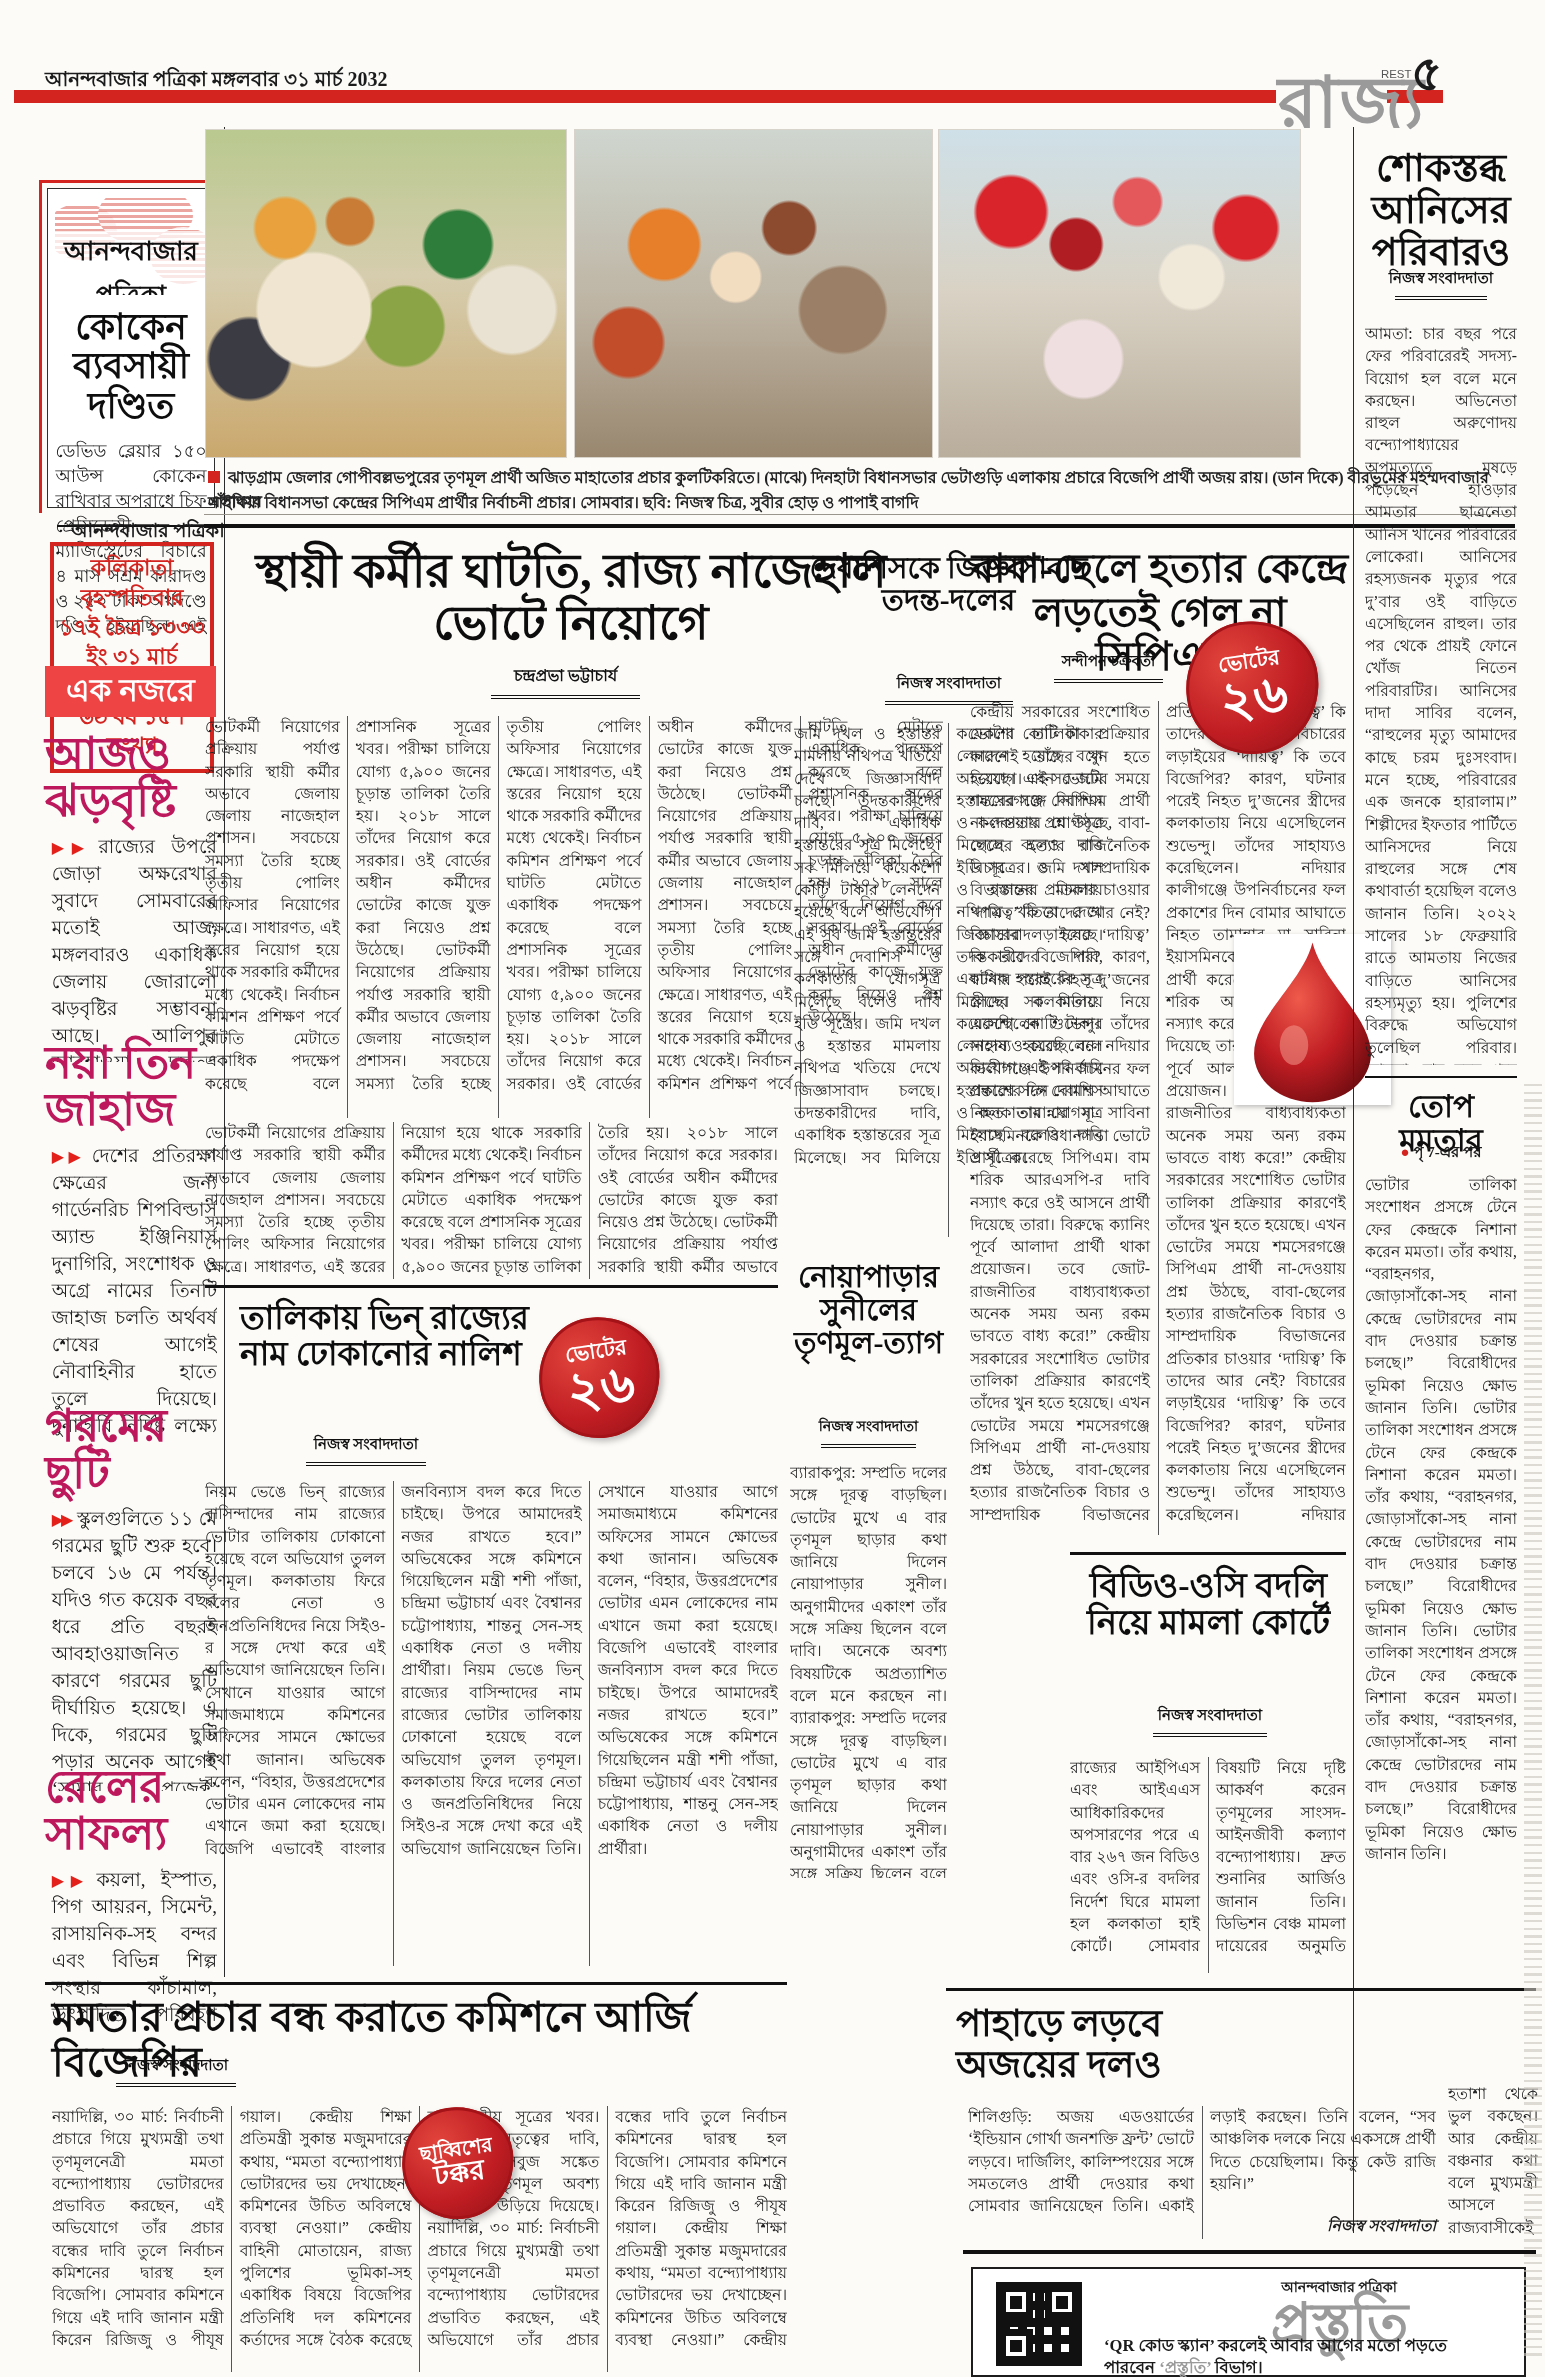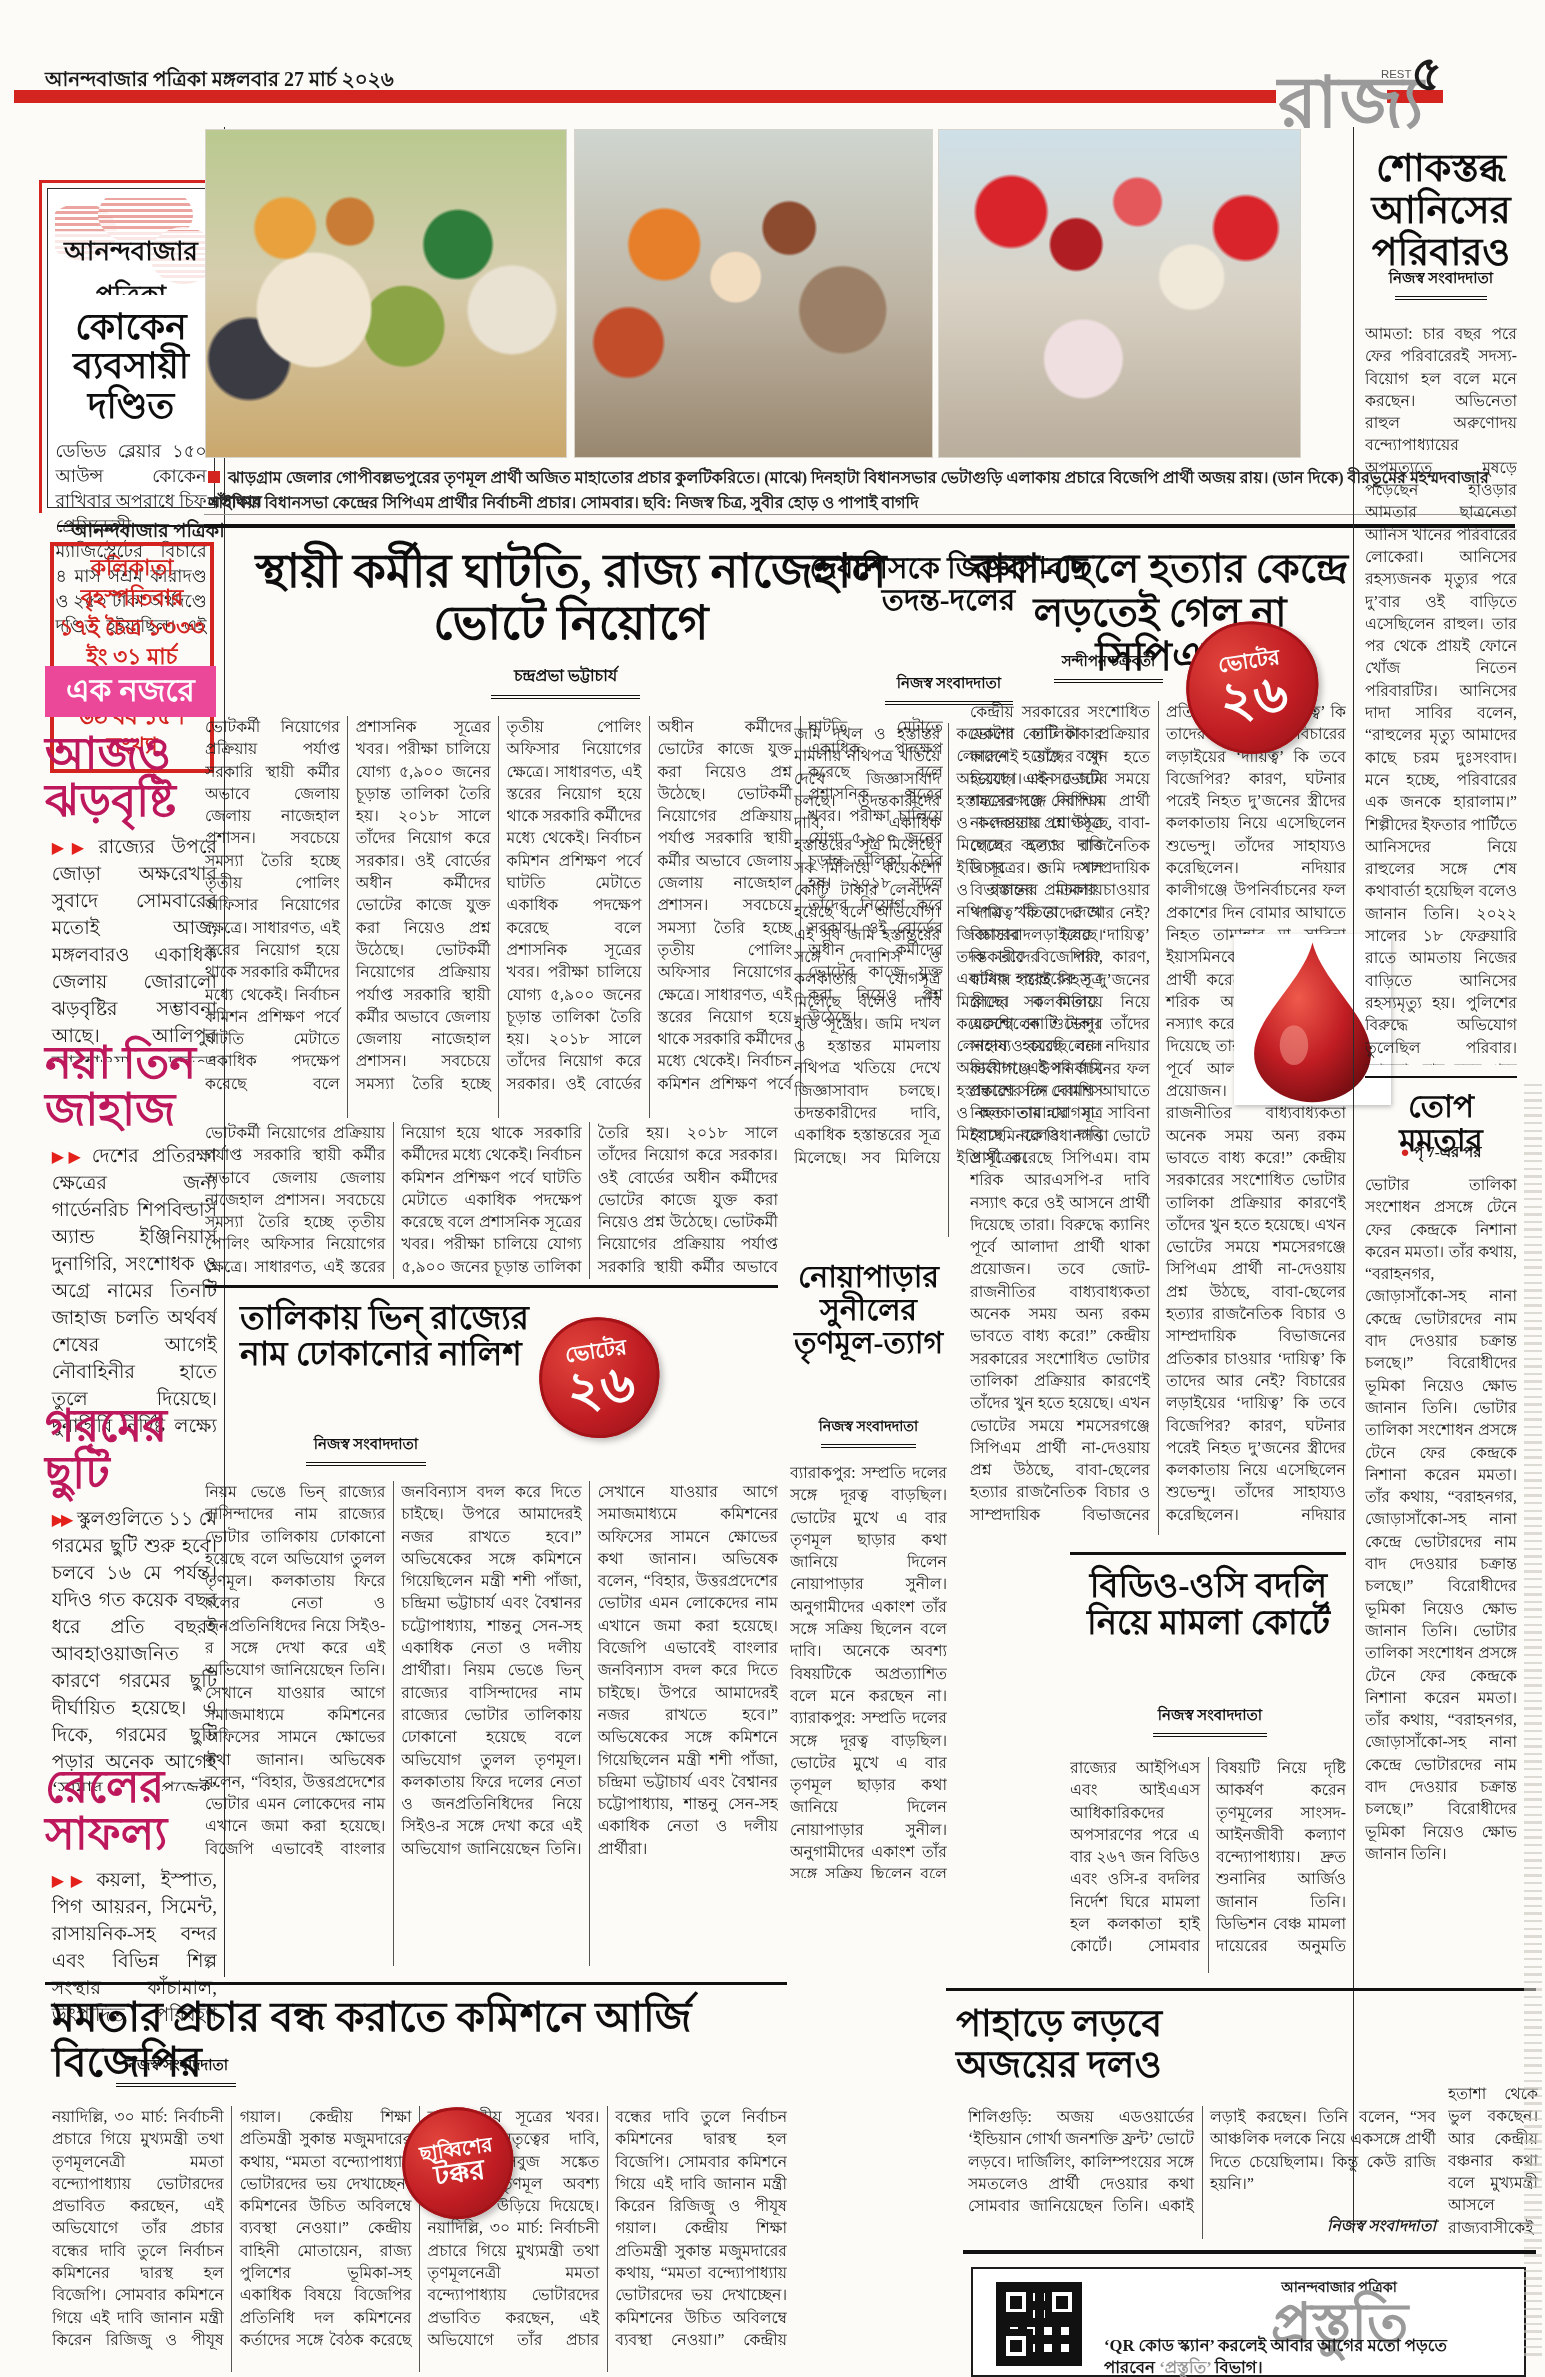--- a/index.html
+++ b/index.html
@@ -20,21 +20,21 @@
   
   .rail-frame { border-left:3.3px solid #d42420; border-top:3.3px solid #d42420; }
   .archive-inner { border:1.9px solid #2e2e2e; background:#fff; padding:9.5px 7.6px; }
   .collage { position:relative; height:97px; overflow:hidden; }
   .collage .blob { position:absolute; border-radius:50%;
     background:repeating-linear-gradient(0deg,#e8958f 0 2.9px,#fff 2.9px 5.7px); opacity:.85; }
   .collage .logo { position:absolute; left:0; right:0; top:33px; text-align:center;
     font-size:26px; font-weight:bold; color:#111; background:rgba(255,255,255,.75); }
   .issue-box { border:4.3px solid #d42420; text-align:center; padding:7.6px 3.8px; margin-top:8.6px; }
   .issue-box .l { font-size:22px; font-weight:bold; color:#d42420; line-height:1.35; }
-  .banner { background:#ec4899; color:#fff; font-weight:bold; font-size:31px;
+  .banner { background:#ef4444; color:#fff; font-weight:bold; font-size:31px;
     display:flex; align-items:center; justify-content:center; }
   .brief-title { font-size:45px; font-weight:bold; line-height:1.05; color:#be185d; }
   .brief-body { font-size:19px; line-height:1.42; text-align:justify; padding-left:6.7px; }
   .brief-body .mark { color:#e3211a; font-size:16px; letter-spacing:-3.8px; padding-right:6.7px; }
   
   .photo { border:1.4px solid #d8d4cc; }
   .cap { font-size:16px; font-weight:bold; color:#222; line-height:1.5; }
   .capsq { display:inline-block; width:12.4px; height:12.4px; background:#d42420; margin-right:7.6px; }
   
   .stamp { border-radius:47% 53% 50% 50% / 52% 46% 54% 48%;
@@ -58,21 +58,21 @@
       repeating-linear-gradient(0deg,#111 0 8.6px,transparent 8.6px 17px),
       repeating-linear-gradient(90deg,#111 0 8.6px,#fff 8.6px 17px); position:relative; }
   .qr .f { position:absolute; width:34px; height:34px; border:7.6px solid #111; background:#fff; }
   .qr .f::after { content:""; position:absolute; inset:3.8px; background:#111; }
   .edge-strip { background:repeating-linear-gradient(180deg,#c9c5bd 0 2.4px,transparent 2.4px 7.6px); opacity:.6; }
   .blood { filter:drop-shadow(1.9px 2.9px 2.9px rgba(0,0,0,.25)); }
 </style>
 </head>
 <body>
 
-<div class="abs" style="left:45px; top:64px; font-size:20px; font-weight:bold;">আনন্দবাজার পত্রিকা মঙ্গলবার 27 মার্চ ২০২৬</div>
+<div class="abs" style="left:45px; top:64px; font-size:20px; font-weight:bold;">আনন্দবাজার পত্রিকা মঙ্গলবার ৩১ মার্চ 2032</div>
 <div class="abs" style="left:14.3px; top:90px; width:1262px; height:13px; background:#d42420;"></div>
 <div class="abs" style="left:1387px; top:90px; width:56px; height:13px; background:#d42420;"></div>
 <div class="abs section-word" style="left:1278px; top:48px;">রাজ্য</div>
 <div class="abs" style="left:1381px; top:68px; font-size:11.4px; color:#555; font-family:'Liberation Sans',sans-serif;">REST</div>
 <div class="abs" style="left:1411px; top:37px; font-size:48px; font-weight:bold;">৫</div>
 
 <div class="abs rail-frame" style="left:39px; top:180px; width:181px; height:333px; padding:4.8px;">
   <div class="archive-inner" style="height:100%;">
     <div class="collage">
       <div class="blob" style="left:-9.5px; top:4.8px; width:71px; height:57px;"></div>

